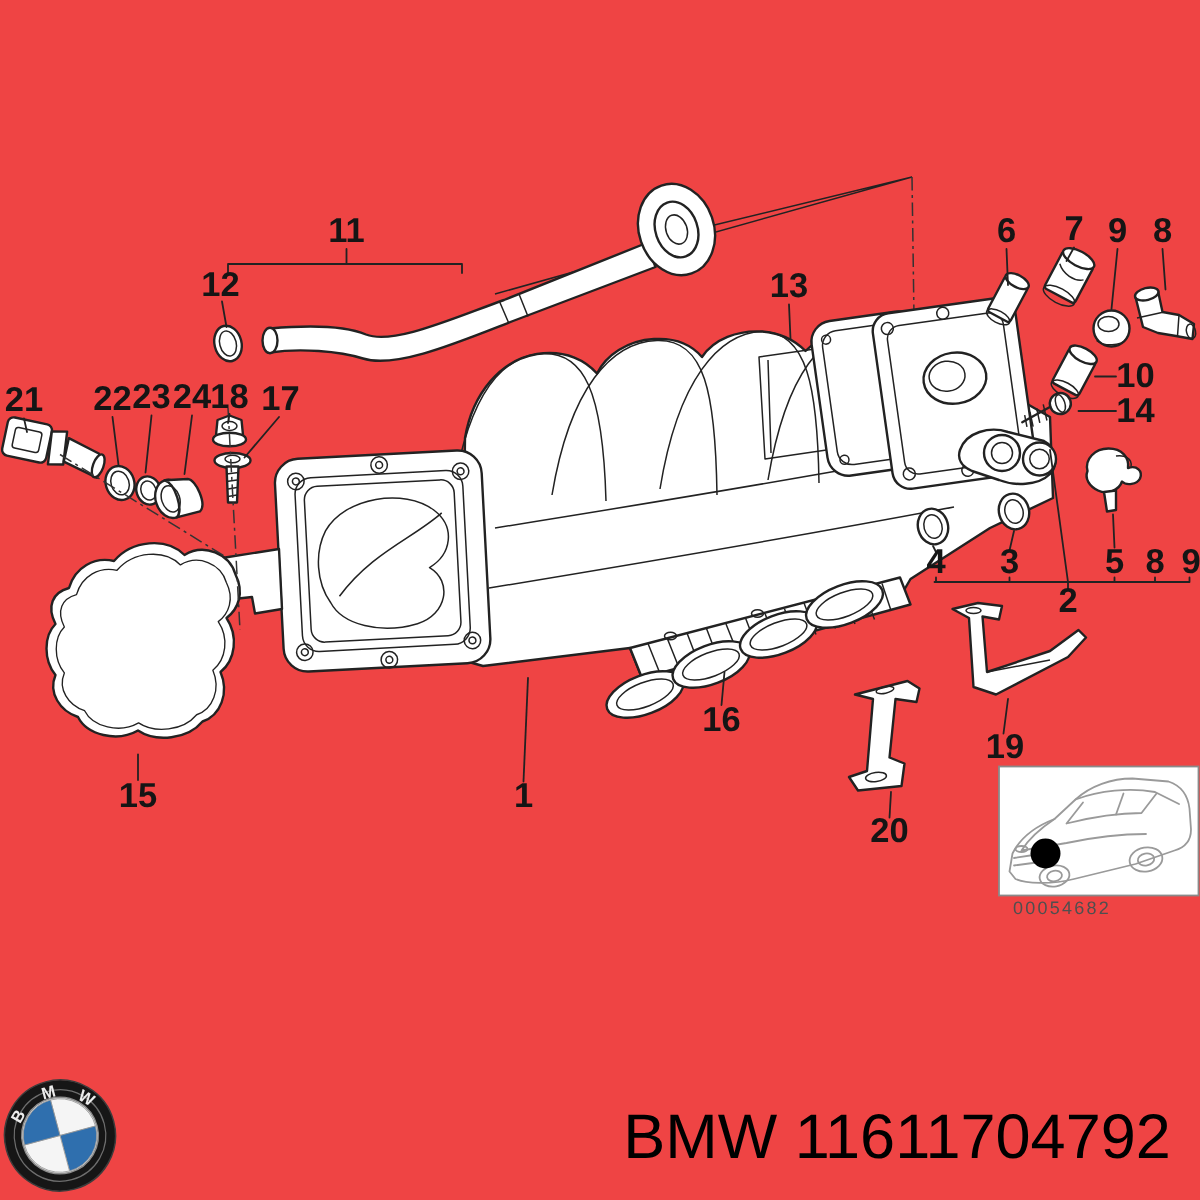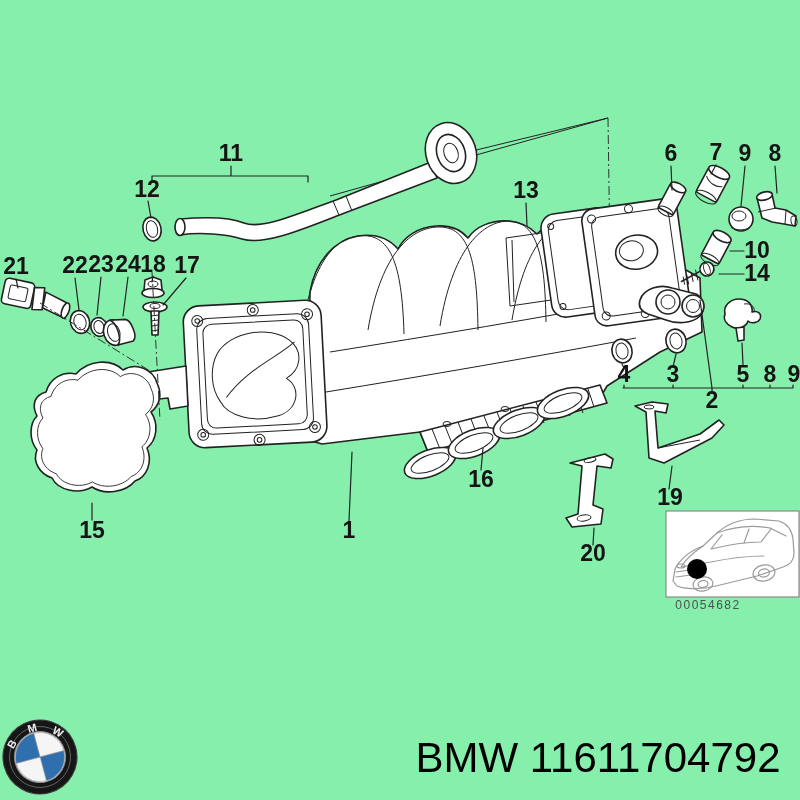--- a/index.html
+++ b/index.html
@@ -1,16 +1,16 @@
 <!DOCTYPE html>
 <html><head>
 <meta charset="utf-8">
 <style>
   html,body{margin:0;padding:0;background:#ffffff;}
-  .page{position:relative;width:800px;height:800px;background:#86efac;overflow:hidden;
+  .page{position:relative;width:800px;height:800px;background:#ef4444;overflow:hidden;
         font-family:"Liberation Sans",sans-serif;}
   svg{display:block}
   .ln{fill:none;stroke:#222;stroke-width:1.6;stroke-linejoin:round;stroke-linecap:round}
   .lnf{fill:#fff;stroke:#222;stroke-width:1.6;stroke-linejoin:round}
   .thin{fill:none;stroke:#222;stroke-width:1;stroke-linejoin:round}
   .lead{fill:none;stroke:#222;stroke-width:1.2;stroke-linecap:round}
   .dashdot{fill:none;stroke:#333;stroke-width:1;stroke-dasharray:9 3 2 3}
   .lbl{font:bold 23px "Liberation Sans",sans-serif;fill:#151515;text-anchor:middle}
   .car{fill:none;stroke:#9a9a9a;stroke-width:1.2;stroke-linejoin:round;stroke-linecap:round}
   .code{font:12px "Liberation Sans",sans-serif;fill:#4f4f4f;text-anchor:middle;letter-spacing:1.5px}

